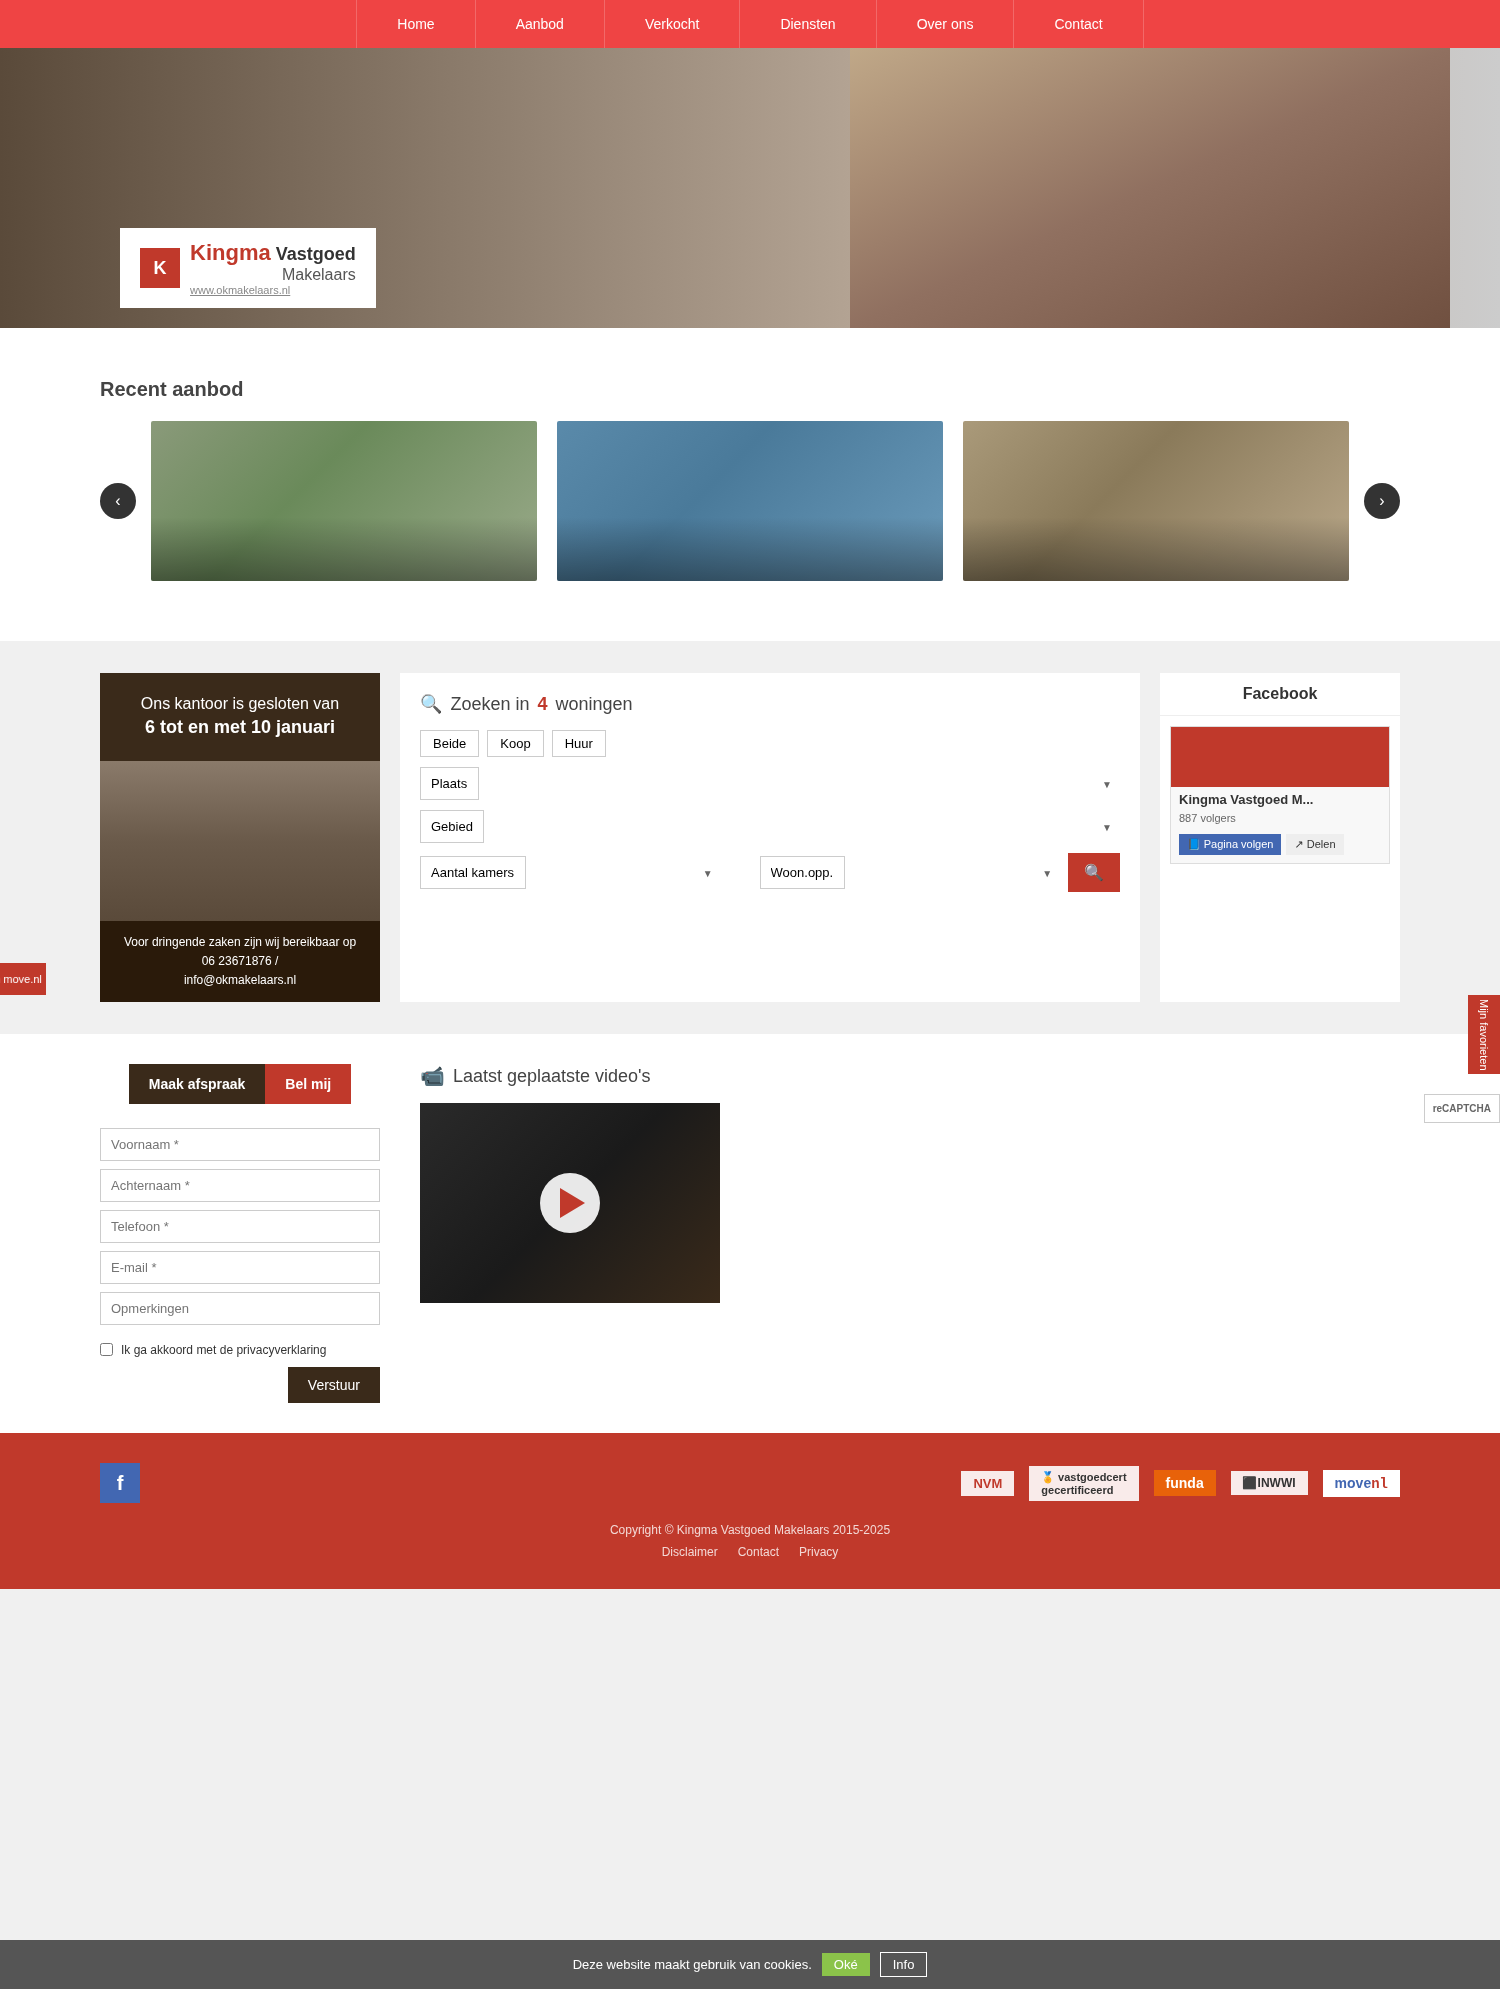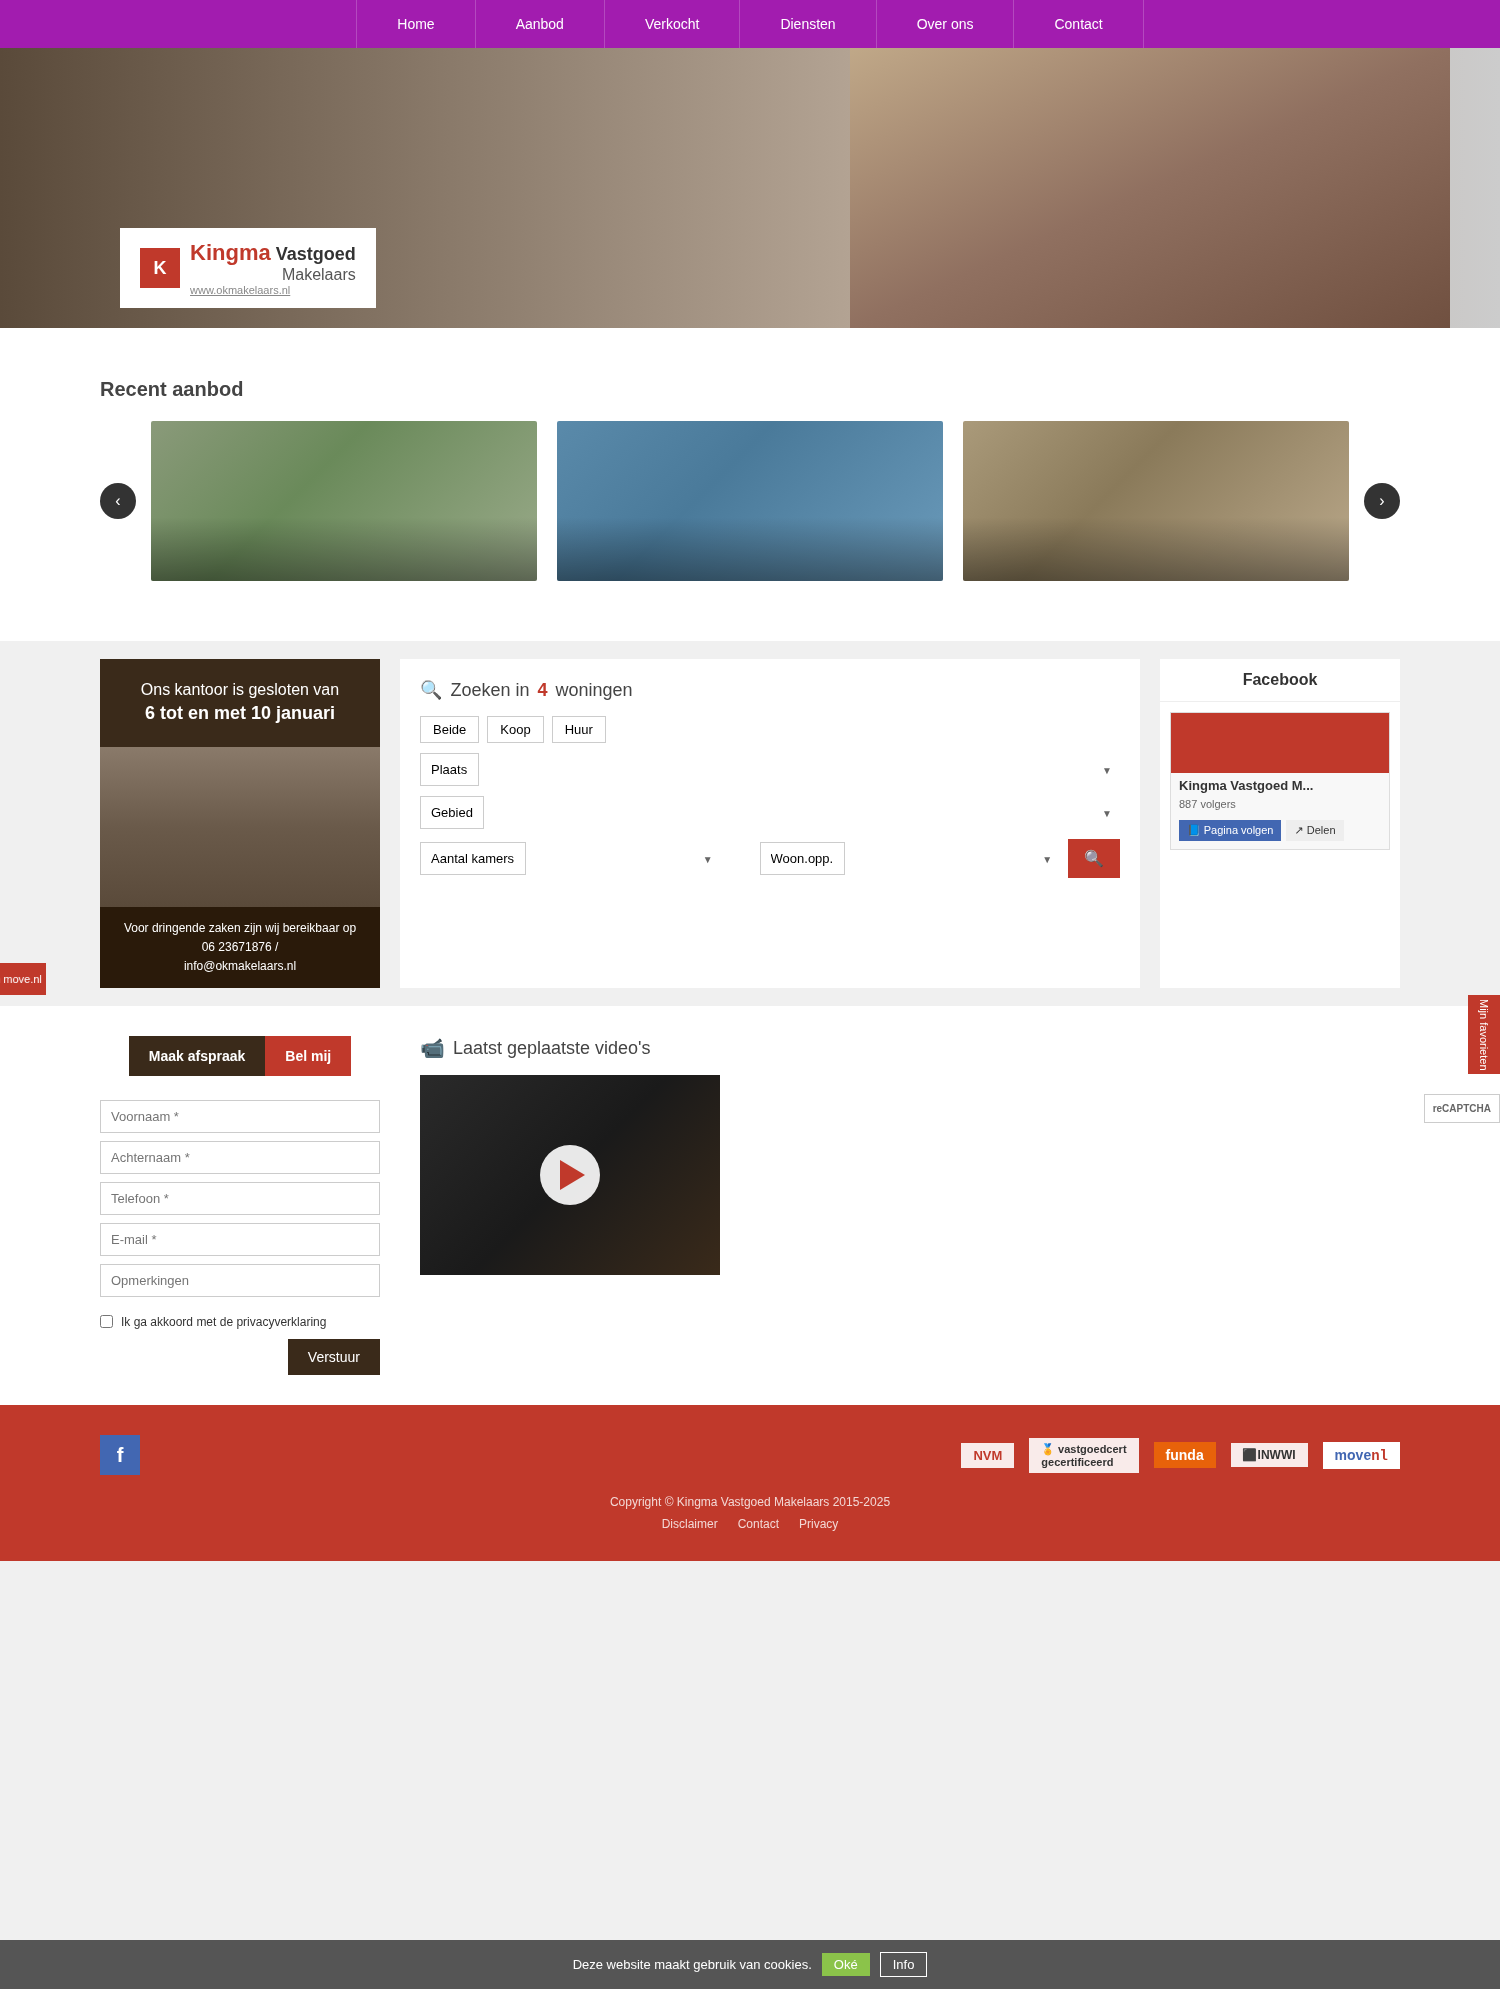--- a/index.html
+++ b/index.html
@@ -11,21 +11,21 @@
       background: #c0392b; color: white; font-size: 11px; padding: 4px 10px;
       transform-origin: left center; writing-mode: vertical-rl; text-orientation: mixed;
       z-index: 100; cursor: pointer;
     }
     .side-tab-right {
       position: fixed; right: 0; top: 50%; background: #c0392b; color: white; font-size: 11px;
       padding: 4px 10px; writing-mode: vertical-rl; text-orientation: mixed; z-index: 100; cursor: pointer;
     }
 
     
-    nav { background: #a21caf; display: flex; justify-content: center; }
+    nav { background: #ef4444; display: flex; justify-content: center; }
     nav a {
       display: inline-block; color: white; text-decoration: none; padding: 16px 40px;
       font-size: 14px; border-right: 1px solid rgba(255,255,255,0.2);
     }
     nav a:first-child { border-left: 1px solid rgba(255,255,255,0.2); }
 
     
     .hero {
       width: 100%; height: 280px; background: linear-gradient(135deg, #888 0%, #aaa 50%, #666 100%);
       position: relative; overflow: hidden; display: flex; align-items: center; justify-content: center;
@@ -58,21 +58,21 @@
     }
     .property-cards { display: flex; gap: 20px; flex: 1; }
     .property-card {
       flex: 1; height: 160px; background: #bbb; border-radius: 2px; overflow: hidden; position: relative;
     }
     .card-bg-1 { background: linear-gradient(135deg, #8a9a7a, #6a7a5a, #9aaa8a); }
     .card-bg-2 { background: linear-gradient(135deg, #7a8a9a, #5a6a7a, #8a9aaa); }
     .card-bg-3 { background: linear-gradient(135deg, #9a8a7a, #7a6a5a, #aa9a8a); }
 
     
-    .middle-section { background: #f0f0f0; padding: 18px 100px; display: flex; gap: 20px; }
+    .middle-section { background: #f0f0f0; padding: 32px 100px; display: flex; gap: 20px; }
 
     
     .office-closed {
       width: 280px; flex-shrink: 0;
       background: white;
     }
     .office-closed-header {
       background: #3a2a1a; color: white; padding: 20px; text-align: center; font-size: 16px; line-height: 1.4;
     }
     .office-closed-header strong { font-size: 18px; }

